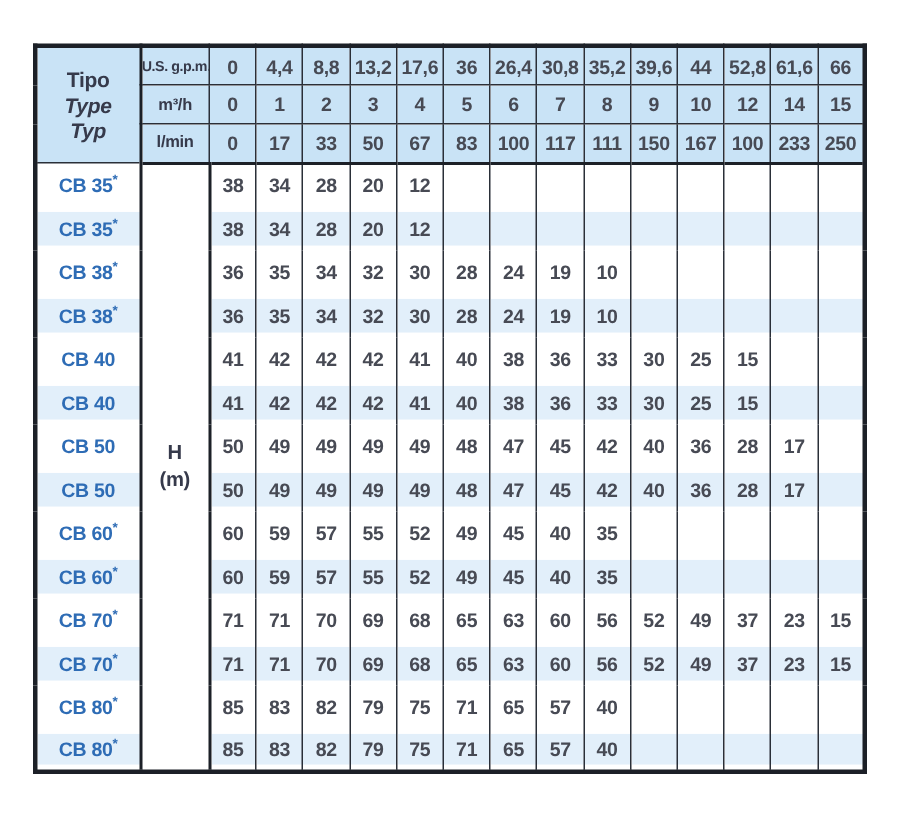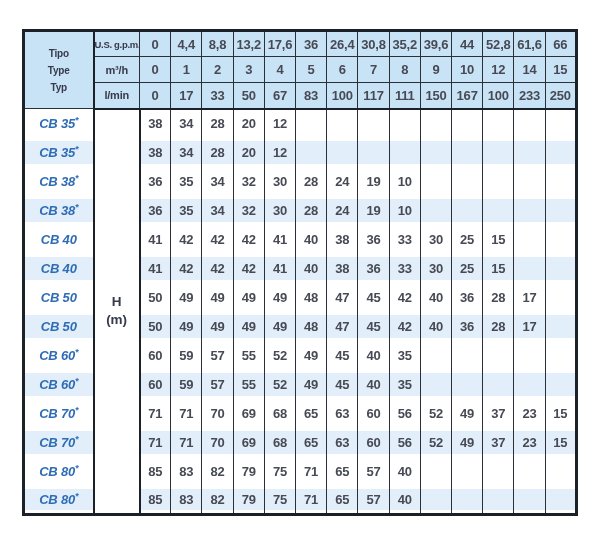--- a/index.html
+++ b/index.html
@@ -52,26 +52,26 @@
     font-size: 13px;
     font-weight: bold;
     color: var(--number-text);
   }
   thead th.corner {
     border-right: 2.5px solid var(--border-dark);
     background: var(--header-bg);
   }
   thead tr:last-child th { border-bottom: 2.5px solid var(--border-dark); }
   .corner-line {
-    font-size: 10px;
+    font-size: 14px;
     font-weight: bold;
     color: var(--label-text);
     line-height: 17px;
   }
-  .corner-line-1, .corner-line-2 { }
+  .corner-line-1, .corner-line-2 { font-style: italic; }
   thead th.unit {
     font-size: 11px;
     color: var(--label-text);
     font-weight: bold;
   }
   thead th.unit-0 { font-size: 9.5px; letter-spacing: -0.3px; }
   tbody td {
     border-left: 1.5px solid var(--border-mid);
     border-right: 1.5px solid var(--border-mid);
     border-top: 0;
@@ -79,21 +79,20 @@
     height: 29px;
     font-size: 13px;
     font-weight: bold;
     color: var(--number-text);
     background: #ffffff;
   }
   tbody td.model {
     color: var(--model-text);
     font-size: 13px;
     border-right: 2.5px solid var(--border-dark);
-    font-style: italic;
   }
   tbody td.model sup {
     font-size: 9px;
     vertical-align: super;
     line-height: 0;
   }
   tbody td.hm {
     background: #ffffff;
     border-left: 2.5px solid var(--border-dark);
     border-right: 2.5px solid var(--border-dark);

